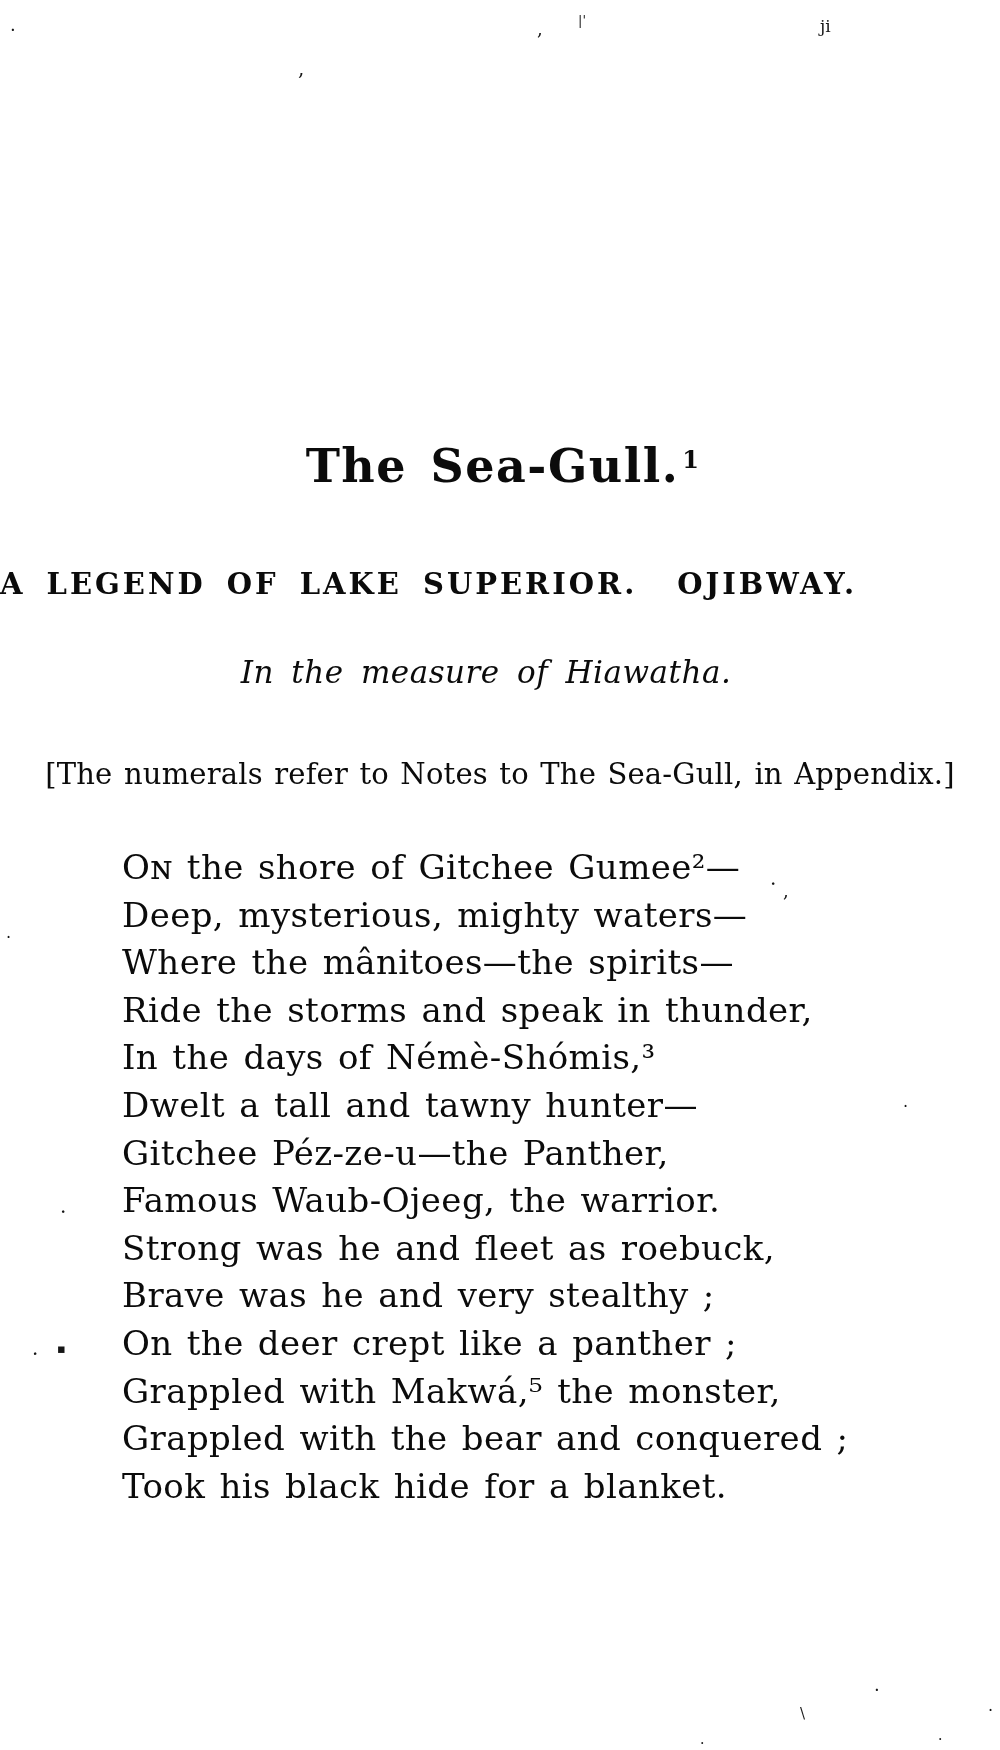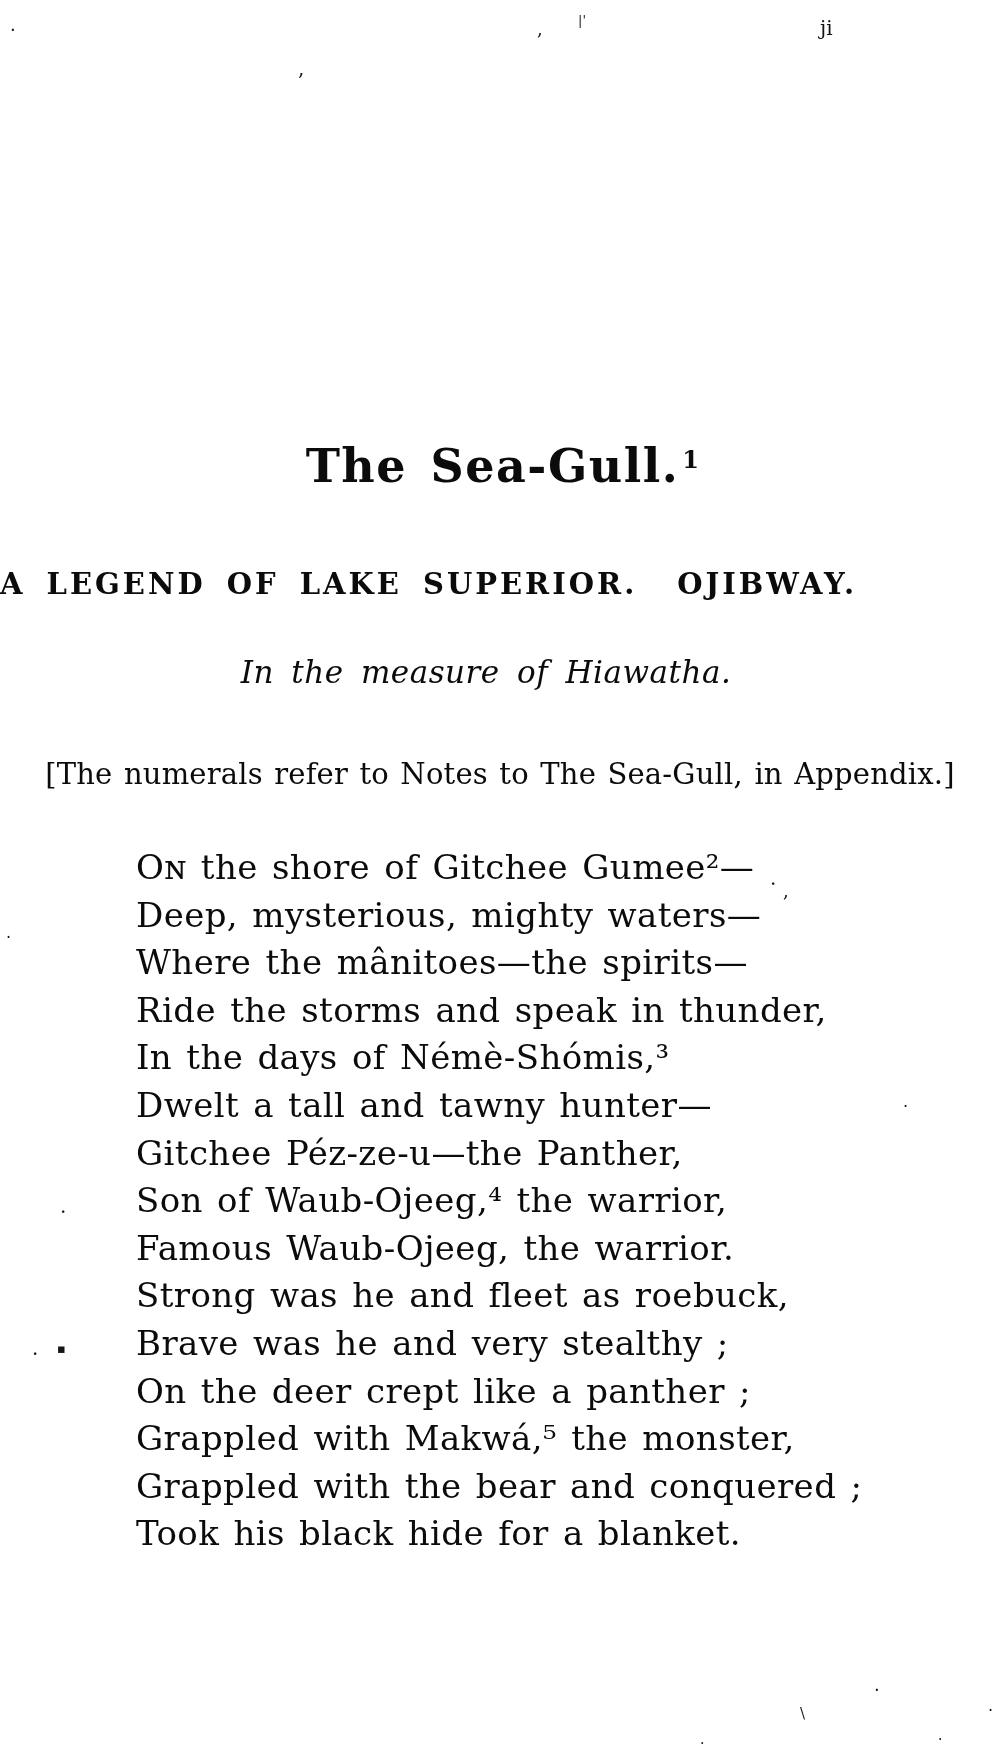--- a/index.html
+++ b/index.html
@@ -57,21 +57,21 @@
     position: absolute;
     top: 757px; left: 0; width: 1000px;
     text-align: center;
     font-size: 29px;
     line-height: 1.2;
     letter-spacing: 0.2px;
     word-spacing: 2px;
   }
   .poem {
     position: absolute;
-    top: 844px; left: 136px; width: 820px;
+    top: 844px; left: 122px; width: 820px;
     font-size: 34px;
     line-height: 47.6px;
     letter-spacing: 0.4px;
     word-spacing: 3px;
     white-space: nowrap;
   }
   .poem-line { height: 47.6px; }
   .artifact {
     position: absolute;
     color: #151515;
@@ -94,36 +94,35 @@
   <div class="note">[The numerals refer to Notes to The Sea-Gull, in Appendix.]</div>
 
   <div class="poem" id="poem">
       <div class="poem-line">Oɴ the shore of Gitchee Gumee²—</div>
       <div class="poem-line">Deep, mysterious, mighty waters—</div>
       <div class="poem-line">Where the mânitoes—the spirits—</div>
       <div class="poem-line">Ride the storms and speak in thunder,</div>
       <div class="poem-line">In the days of Némè-Shómis,³</div>
       <div class="poem-line">Dwelt a tall and tawny hunter—</div>
       <div class="poem-line">Gitchee Péz-ze-u—the Panther,</div>
-      <div class="poem-line">Son of Waub-Ojeeg,⁴ the warrior,</div>
       <div class="poem-line">Famous Waub-Ojeeg, the warrior.</div>
       <div class="poem-line">Strong was he and fleet as roebuck,</div>
       <div class="poem-line">Brave was he and very stealthy ;</div>
       <div class="poem-line">On the deer crept like a panther ;</div>
       <div class="poem-line">Grappled with Makwá,⁵ the monster,</div>
       <div class="poem-line">Grappled with the bear and conquered ;</div>
       <div class="poem-line">Took his black hide for a blanket.</div>
     </div>
 
   <div id="artifacts">
       <span class="artifact" style="left: 10px; top: 16px; font-size: 18px;">.</span>
       <span class="artifact" style="left: 298px; top: 58px; font-size: 20px;">,</span>
       <span class="artifact" style="left: 537px; top: 20px; font-size: 18px;">,</span>
       <span class="artifact" style="left: 578px; top: 14px; font-size: 13px;">|'</span>
-      <span class="artifact" style="left: 820px; top: 18px; font-size: 20px;">ji</span>
+      <span class="artifact" style="left: 820px; top: 18px; font-size: 17px;">ji</span>
       <span class="artifact" style="left: 770px; top: 868px; font-size: 20px;">.</span>
       <span class="artifact" style="left: 783px; top: 882px; font-size: 18px;">,</span>
       <span class="artifact" style="left: 6px; top: 925px; font-size: 16px;">.</span>
       <span class="artifact" style="left: 903px; top: 1094px; font-size: 16px;">.</span>
       <span class="artifact" style="left: 60px; top: 1196px; font-size: 20px;">.</span>
       <span class="artifact" style="left: 32px; top: 1344px; font-size: 20px;">·</span>
       <span class="artifact" style="left: 57px; top: 1342px; font-size: 13px;">▪</span>
       <span class="artifact" style="left: 874px; top: 1676px; font-size: 18px;">.</span>
       <span class="artifact" style="left: 800px; top: 1706px; font-size: 15px;">\</span>
       <span class="artifact" style="left: 988px; top: 1698px; font-size: 16px;">.</span>

